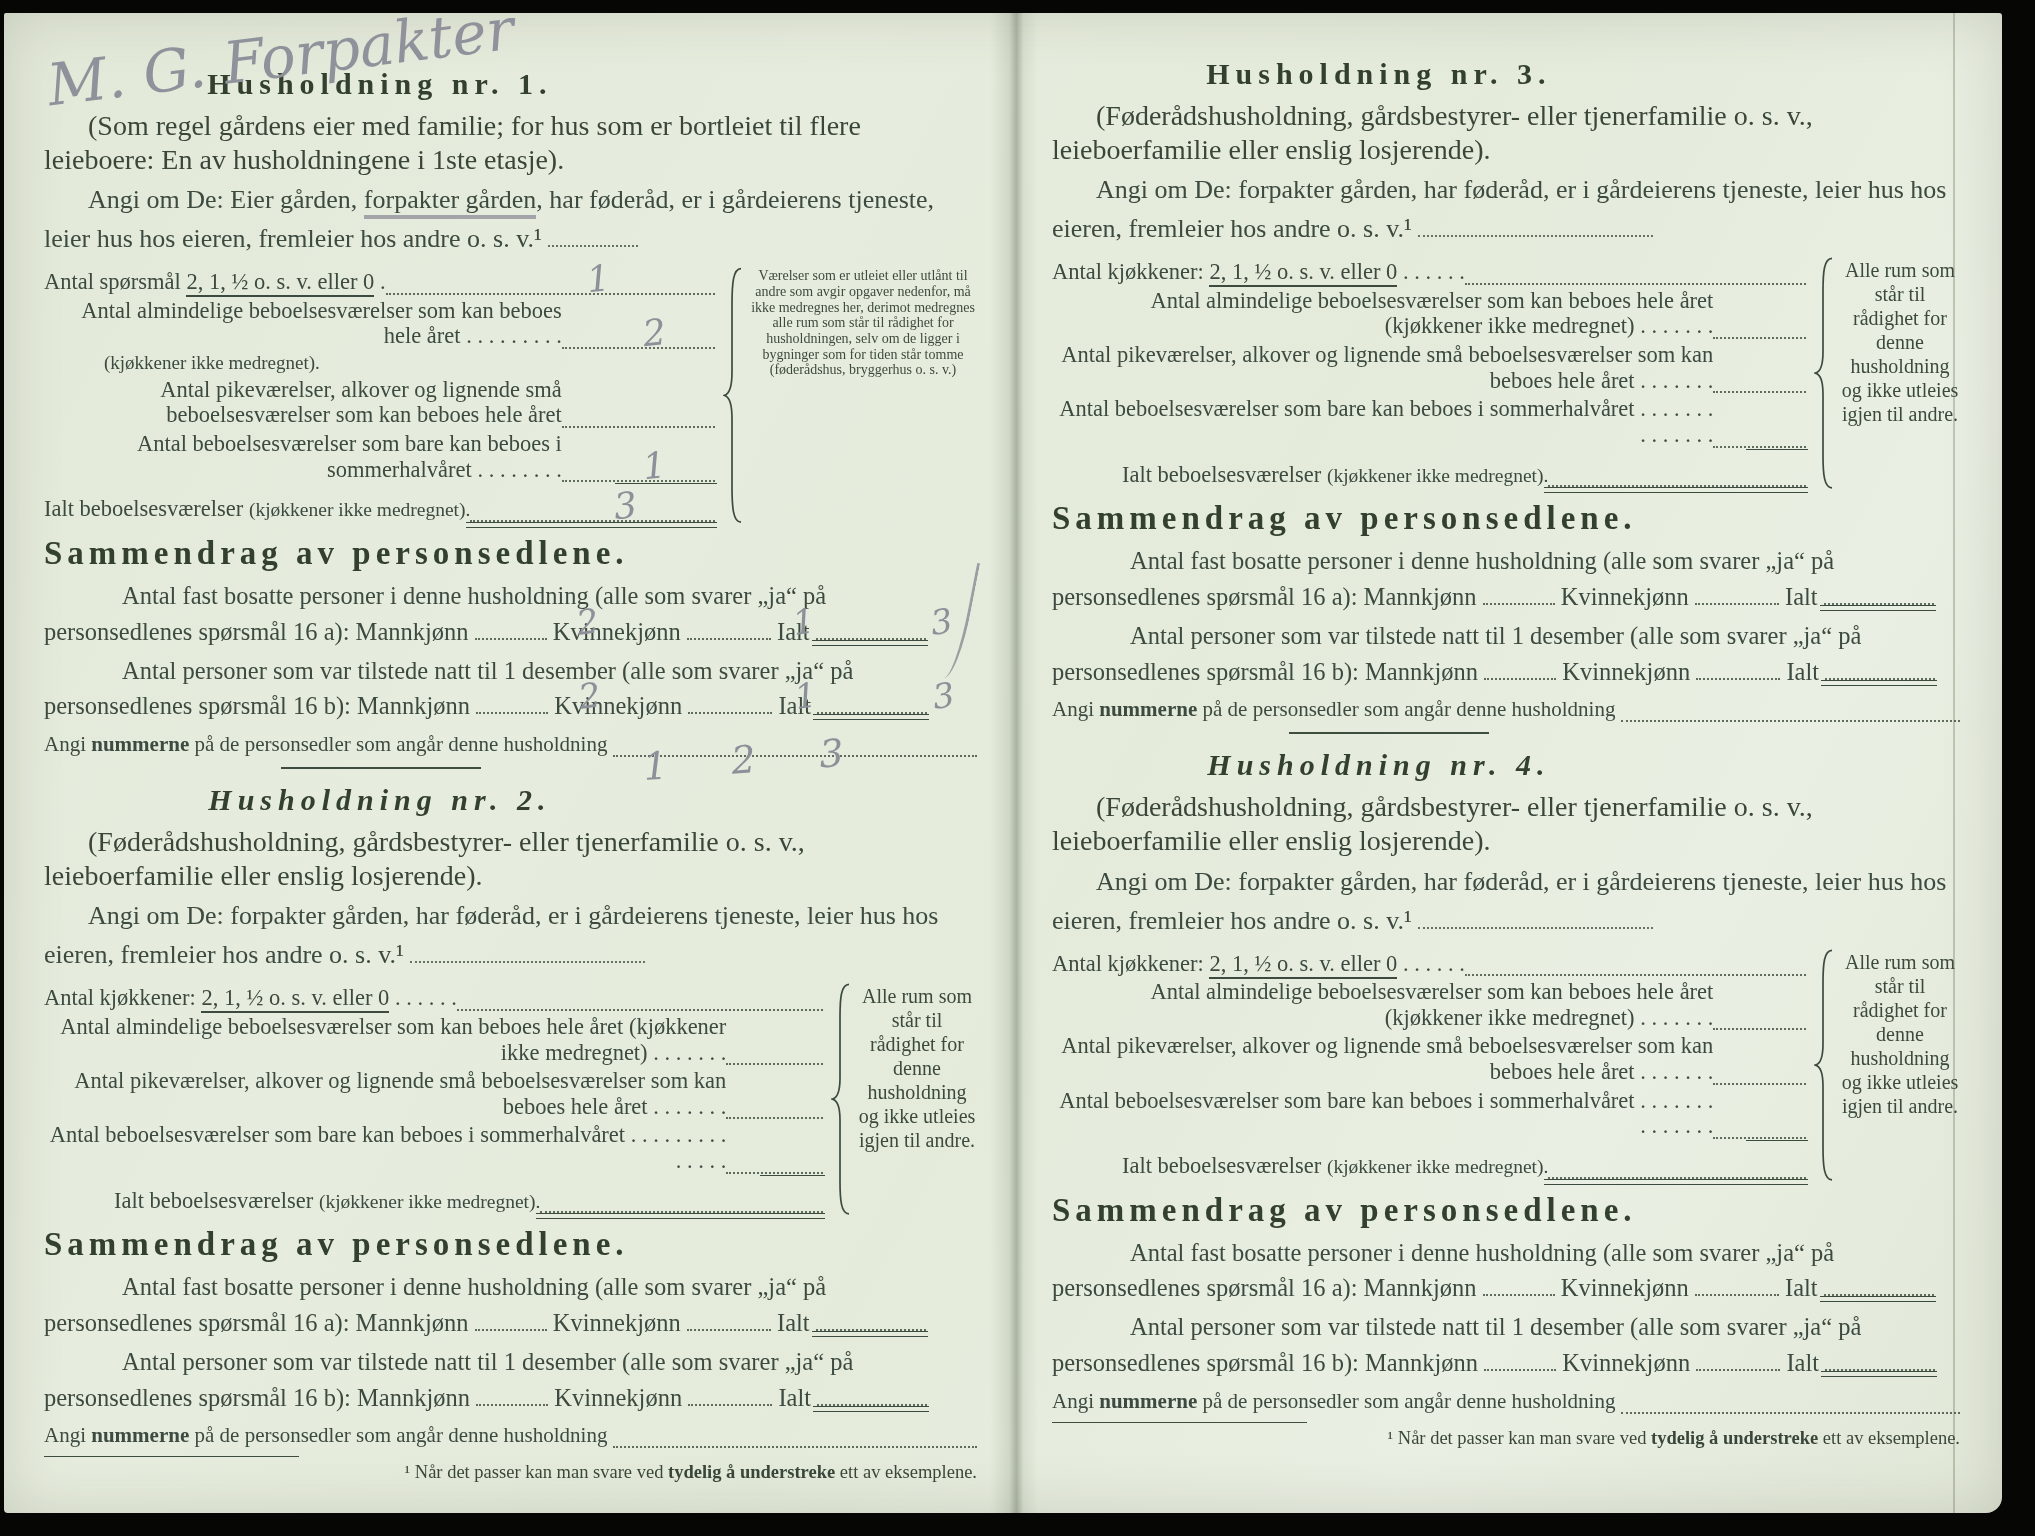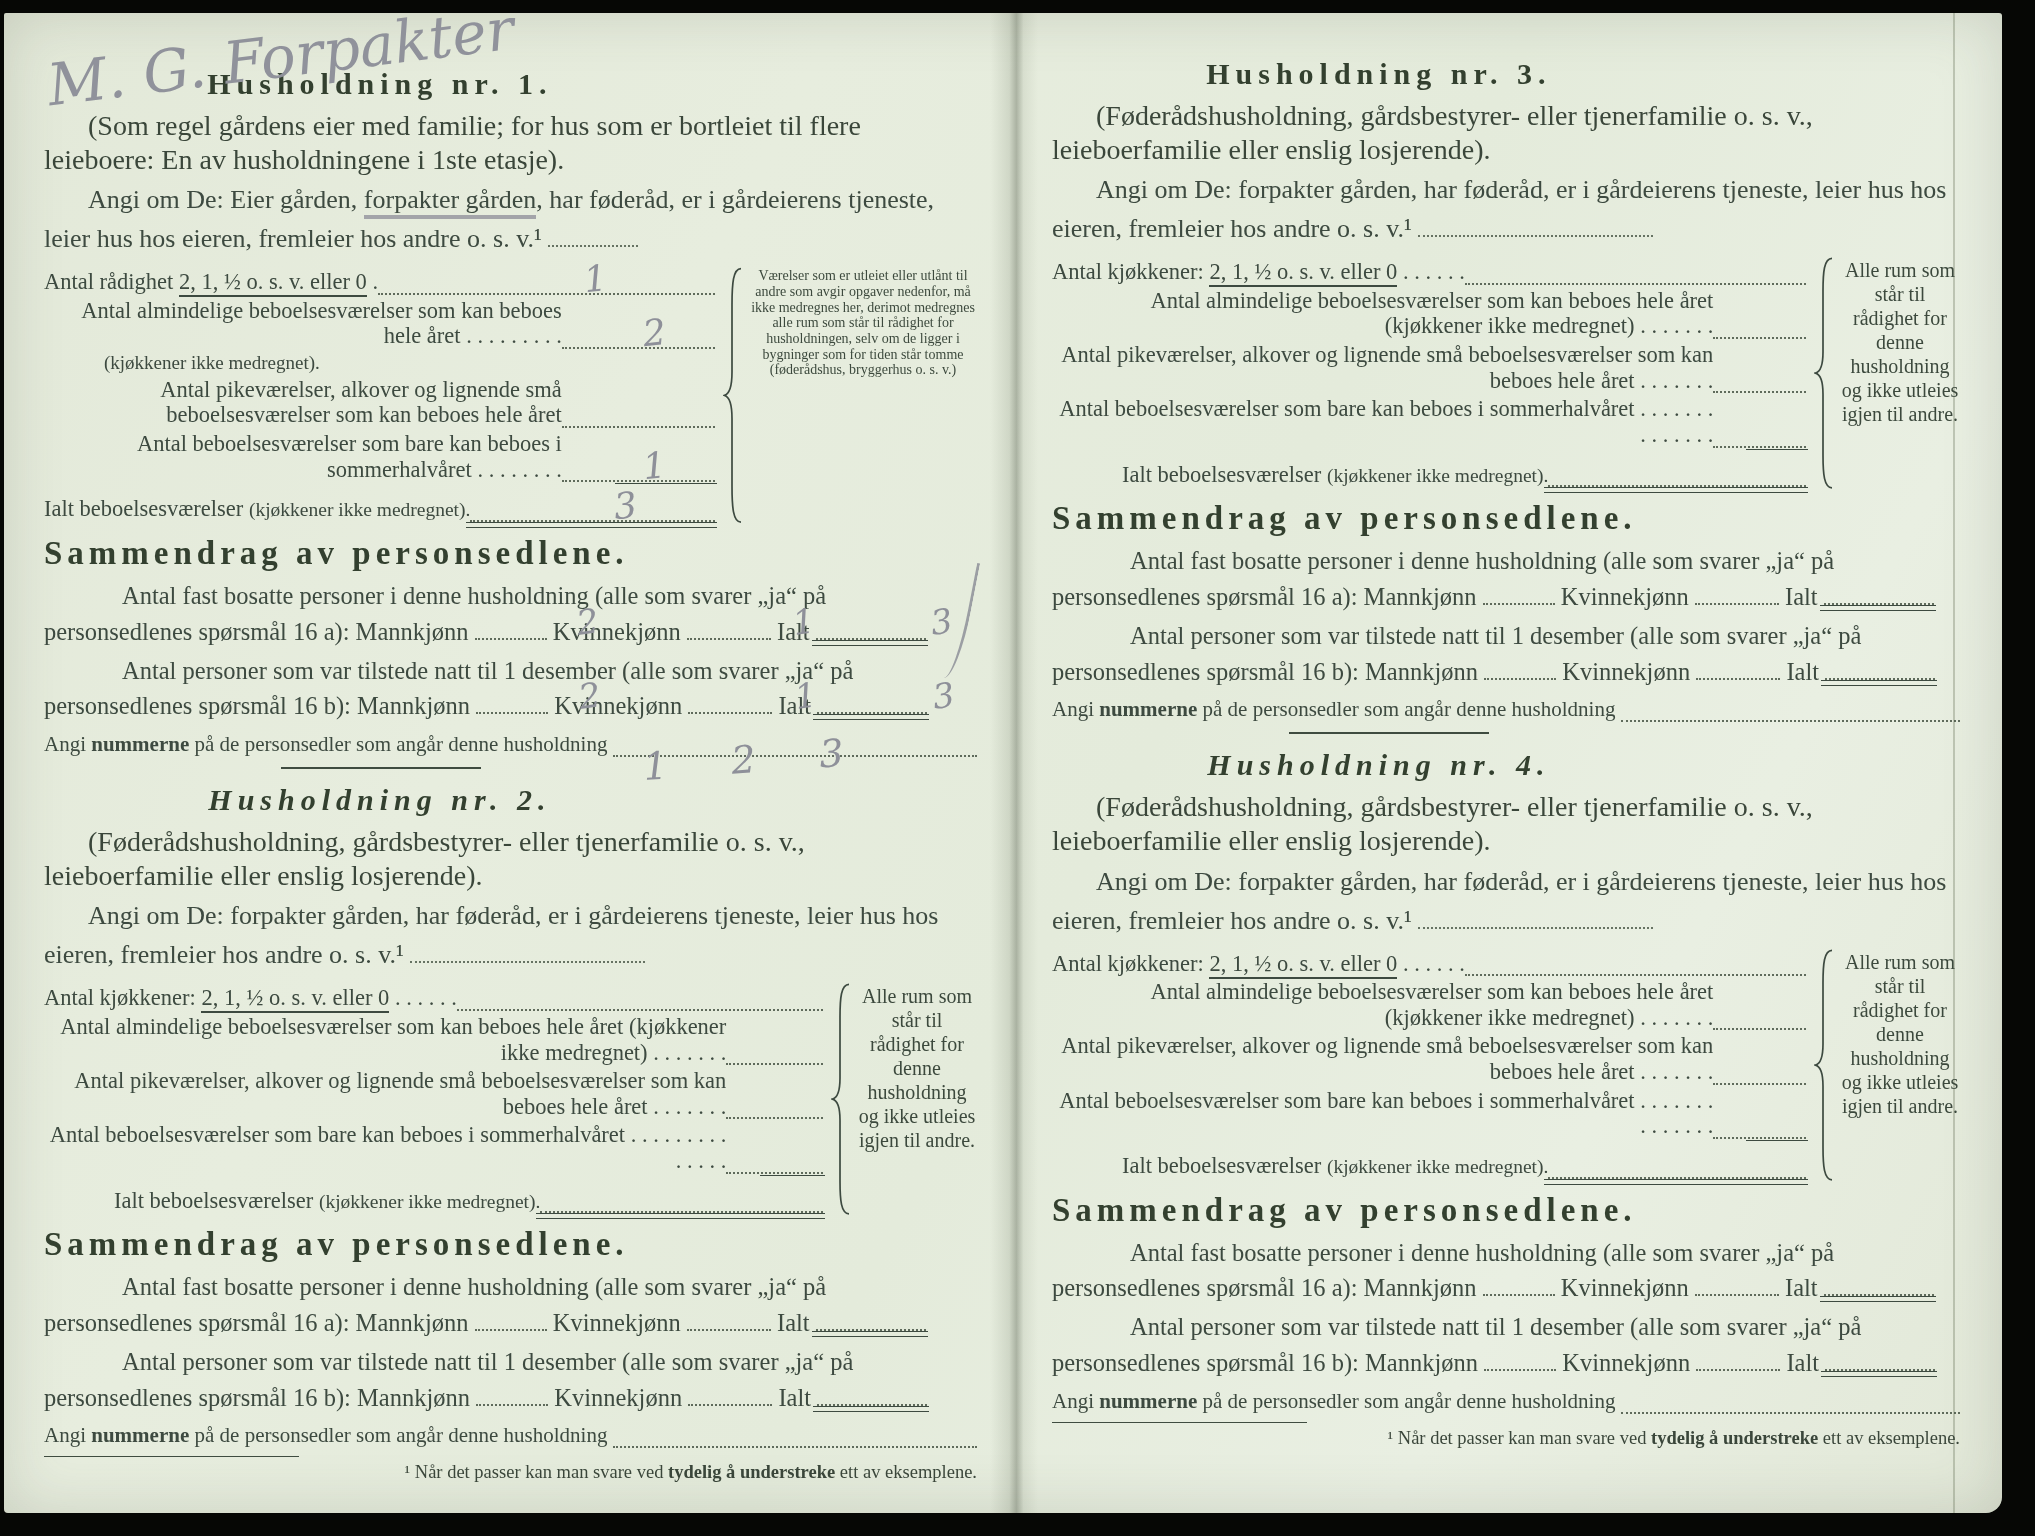--- a/index.html
+++ b/index.html
@@ -126,21 +126,21 @@
 
   <div class="page left">
     <div class="slot-a">
   <section class="hh first">
     <h2 class="hh-title">Husholdning nr. 1.</h2>
     <p class="intro">(Som regel gårdens eier med familie; for hus som er bortleiet til flere leieboere: En av husholdningene i 1ste etasje).</p>
     <p class="angi"><span>Angi om De:  Eier gården, </span><span class="pencil-ul">forpakter gården</span><span>, har føderåd, er i gårdeierens tjeneste, leier hus hos eieren, fremleier hos andre o. s. v.¹</span> <span class="leader angi-leader"></span></p>
     <div class="qa-wrap">
       <div class="questions">
         <div class="q-row">
-          <span class="q-text"><span>Antal rådighet </span><span class="examples">2, 1, ½ o. s. v. eller 0</span><span>  .</span></span>
+          <span class="q-text"><span>Antal spørsmål </span><span class="examples">2, 1, ½ o. s. v. eller 0</span><span>  .</span></span>
           <span class="ans">
                   <span class="hand val">1</span>
                 </span>
         </div>
         <div class="q-row">
           <span class="q-text">Antal almindelige beboelsesværelser som kan beboes hele året  .  .  .  .  .  .  .  .  .</span>
           <span class="ans">
                   <span class="hand val">2</span>
                 </span>
         </div>

